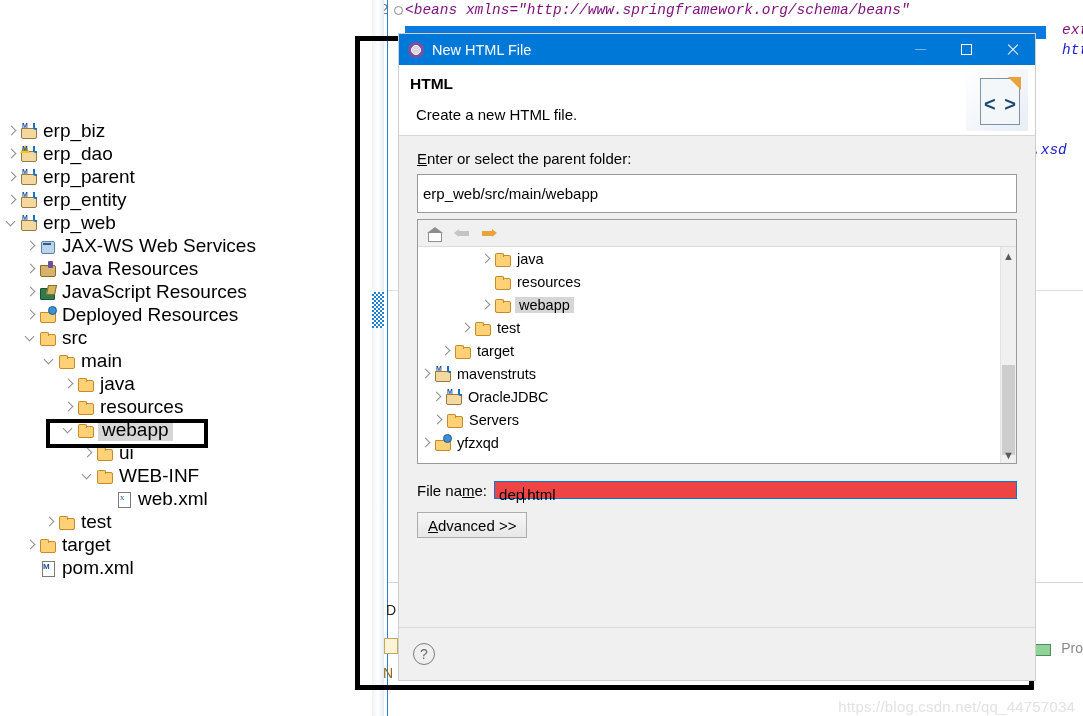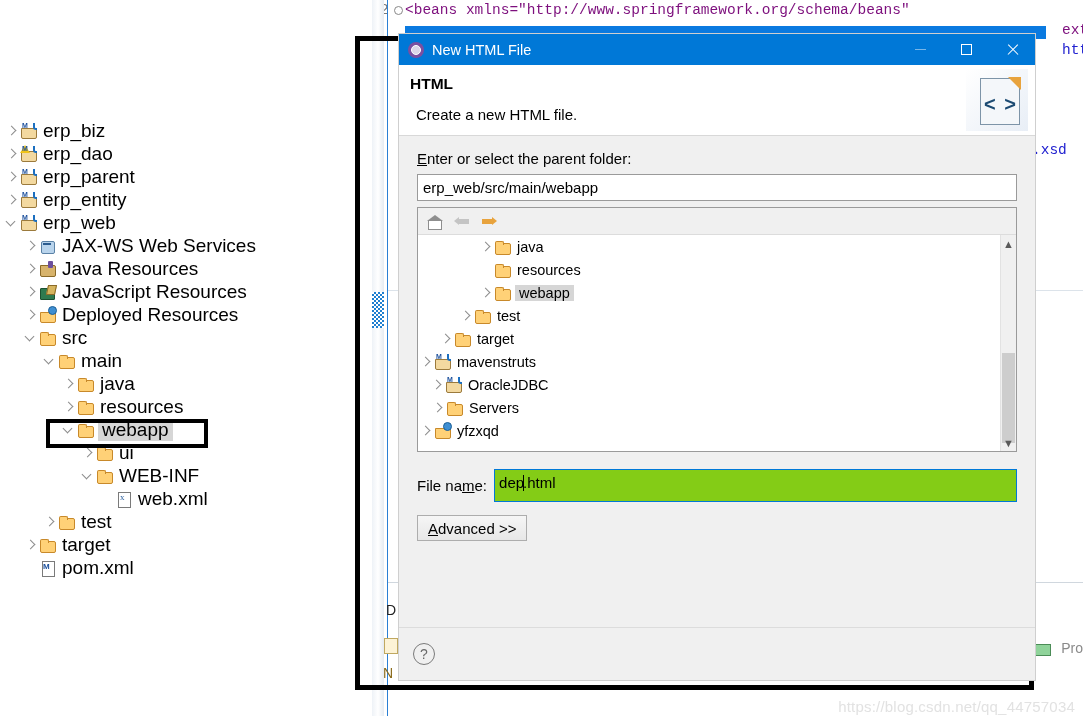--- a/index.html
+++ b/index.html
@@ -98,20 +98,21 @@
   }
 
   
   .editor {
     position: absolute; left: 372px; top: 0; right: 0; bottom: 0;
     background: #ffffff; overflow: hidden;
   }
   .code-line {
     position: absolute; white-space: pre;
     font-family: "Liberation Mono", monospace; font-size: 14.5px;
+    font-style: italic;
   }
   .sel-bar { position:absolute; background:#0a7ae0; }
   .sash { position:absolute; width:12px; background:linear-gradient(to right,#eef2f7,#ffffff 50%,#e6ebf1); }
   .sash-grip { position:absolute; width:12px; height:36px;
     background: repeating-conic-gradient(#1f7fd0 0% 25%, #ffffff 0% 50%) 0 0/4px 4px; }
   .vline { position:absolute; width:1px; background:#2a7fd4; }
 
   .bottom-tabs { position:absolute; font-size:14px; color:#222; }
 
   .watermark {
@@ -171,21 +172,21 @@
     position:absolute; top:16px; font-size:20px; color:#1b4a72; font-weight:bold;
     font-family:"Liberation Sans", sans-serif; line-height:1;
   }
   .doc-ico .lt { left:4px; }
   .doc-ico .gt { right:4px; }
 
   .body { padding: 14px 18px 0 18px; }
   .field-label { font-size:15px; color:#000; margin-bottom:7px; }
   .field-label u { text-decoration: underline; }
   .text-input {
-    width:100%; height:27px; background:#fff; border:1px solid #9a9a9a;
+    width:100%; height:39px; background:#fff; border:1px solid #9a9a9a;
     font-size:15px; color:#000; padding:0 5px; line-height:25px;
     font-family:"Liberation Sans", sans-serif;
   }
   .tree-panel {
     margin-top:6px; background:#fff; border:1px solid #9a9a9a;
     height:245px; position:relative; overflow:hidden;
   }
   .tree-toolbar { height:27px; background:#f0f0f0; border-bottom:1px solid #dcdcdc;
     display:flex; align-items:center; padding-left:8px; gap:11px; }
   .tb-ico { width:17px; height:17px; position:relative; }
@@ -206,21 +207,21 @@
   .tree-list { position:absolute; left:0; right:16px; top:27px; bottom:0; overflow:hidden; }
   .trow { height:23px; display:flex; align-items:center; font-size:14.5px; white-space:nowrap; }
   .scrollbar { position:absolute; right:0; top:27px; bottom:0; width:16px; background:#f0f0f0;
     border-left:1px solid #e2e2e2; }
   .sb-arrow { height:17px; display:flex; align-items:center; justify-content:center;
      color:#5a5a5a; font-size:11px; }
   .sb-thumb { position:absolute; left:1px; right:1px; background:#cdcdcd; }
 
   .filename-row { display:flex; align-items:center; margin-top:17px; gap:7px; }
   .filename-row .lbl { font-size:15px; white-space:nowrap; }
-  .fn-input { flex:1; height:33px; background:#84cc16; border:1px solid #0078d7;
+  .fn-input { flex:1; height:18px; background:#ef4444; border:1px solid #0078d7;
      font-size:15px; padding:0 4px; line-height:25px; position:relative; }
   .caret { display:inline-block; width:1px; height:16px; background:#000;
      vertical-align:-3px; margin:0 -1px; }
 
   .btn {
     background: linear-gradient(#f6f6f6,#e7e7e7);
     border:1px solid #adadad; font-size:15px; color:#000;
     height:27px; padding:0 10px; cursor:default;
     font-family:"Liberation Sans", sans-serif;
   }

